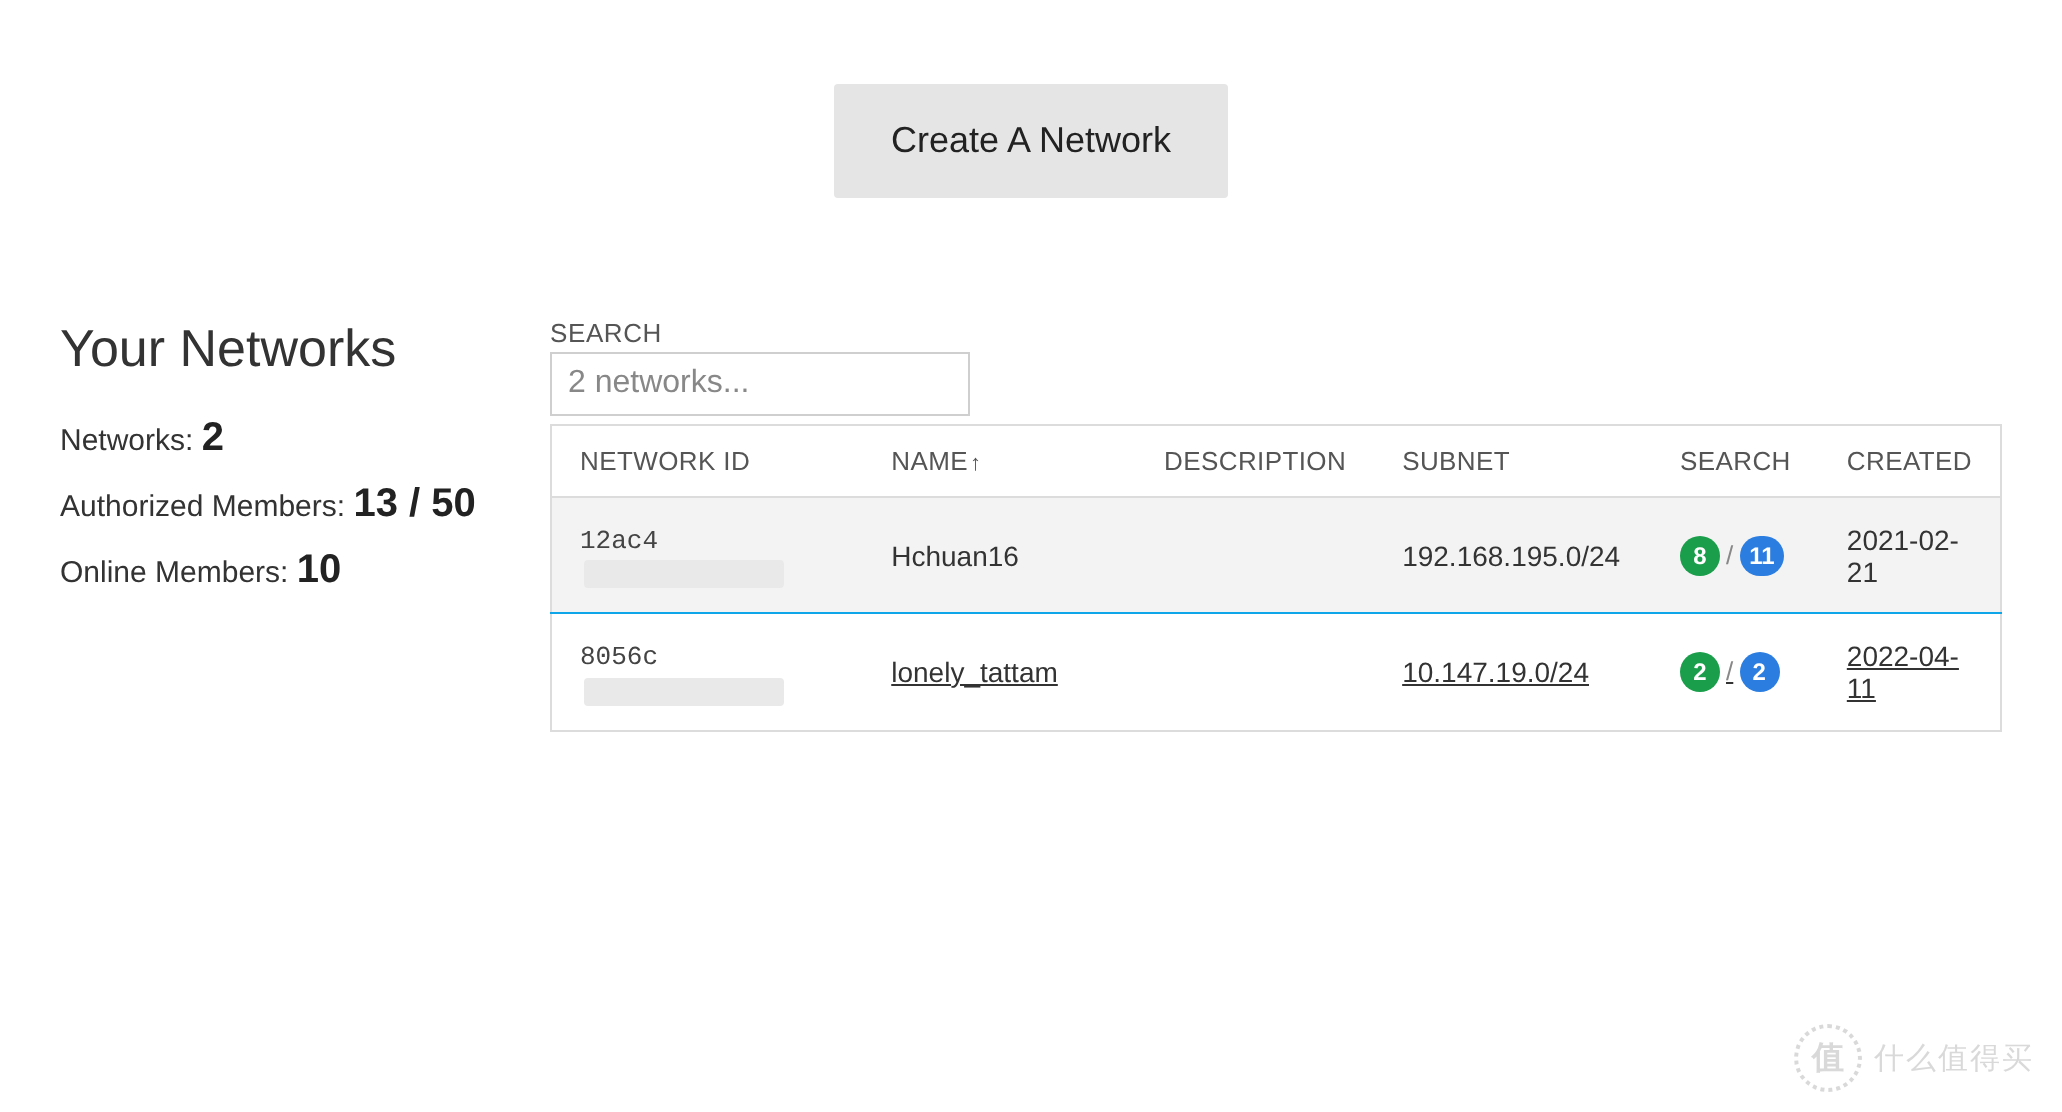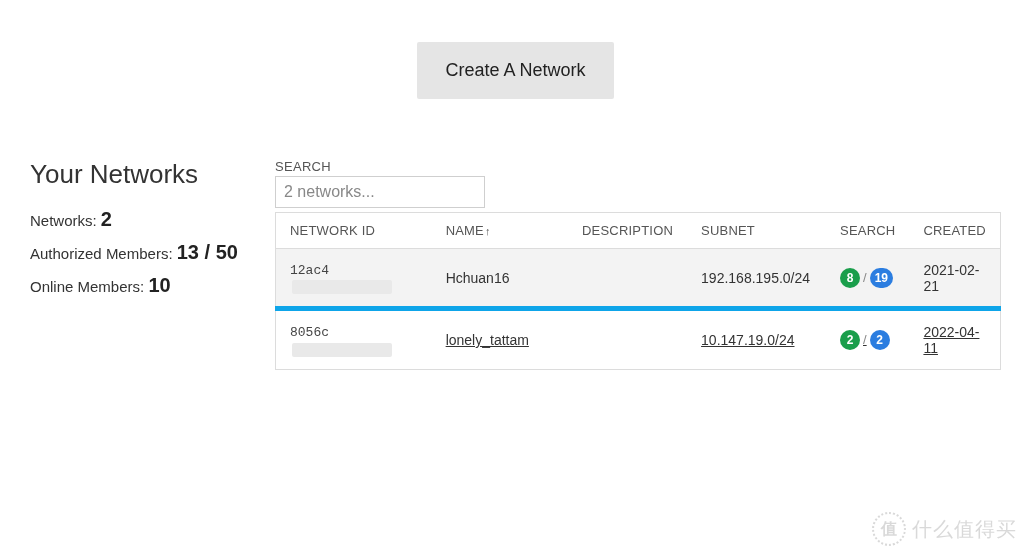--- a/index.html
+++ b/index.html
@@ -84,21 +84,21 @@
       font-weight: 400;
       color: #555;
       padding: 10px 14px;
       border-bottom: 1px solid #dcdcdc;
       letter-spacing: 0.2px;
     }
     .table tbody td {
       font-size: 14px;
       padding: 12px 14px;
       color: #333;
-      border-bottom: 5px solid #0ea5e9;
+      border-bottom: 1px solid #0ea5e9;
       vertical-align: middle;
     }
     .table tbody tr:nth-child(odd) {
       background: #f3f3f3;
     }
     .table tbody tr:last-child td {
       border-bottom: none;
       text-decoration: underline;
     }
     .netid {
@@ -162,21 +162,21 @@
       border-radius: 50%;
       border: 2px dotted #bbb;
       display: flex;
       align-items: center;
       justify-content: center;
       font-size: 16px;
       color: #bbb;
       font-weight: 700;
     }
     .wm-text {
-      font-size: 20px;
+      font-size: 15px;
       color: #bbb;
       letter-spacing: 1px;
     }
     .col-netid { width: 170px; }
     .col-name { width: 150px; }
     .col-desc { width: 100px; }
     .col-subnet { width: 140px; }
     .col-nodes { width: 80px; text-align:left;}
     .col-created { width: 90px; }
   </style>
@@ -223,21 +223,21 @@
       </thead>
       <tbody>
         <tr>
           <td>
             <span class="netid">12ac4</span><span class="netid-blur"></span>
           </td>
           <td>Hchuan16</td>
           <td></td>
           <td class="subnet">192.168.195.0/24</td>
           <td>
-            <span class="badge badge-green">8</span><span class="nodes-sep">/</span><span class="badge badge-blue">19</span>
+            <span class="badge badge-green">8</span><span class="nodes-sep">/</span><span class="badge badge-blue">11</span>
           </td>
           <td class="created">2021-02-21</td>
         </tr>
         <tr>
           <td>
             <span class="netid">8056c</span><span class="netid-blur"></span>
           </td>
           <td>lonely_tattam</td>
           <td></td>
           <td class="subnet">10.147.19.0/24</td>

